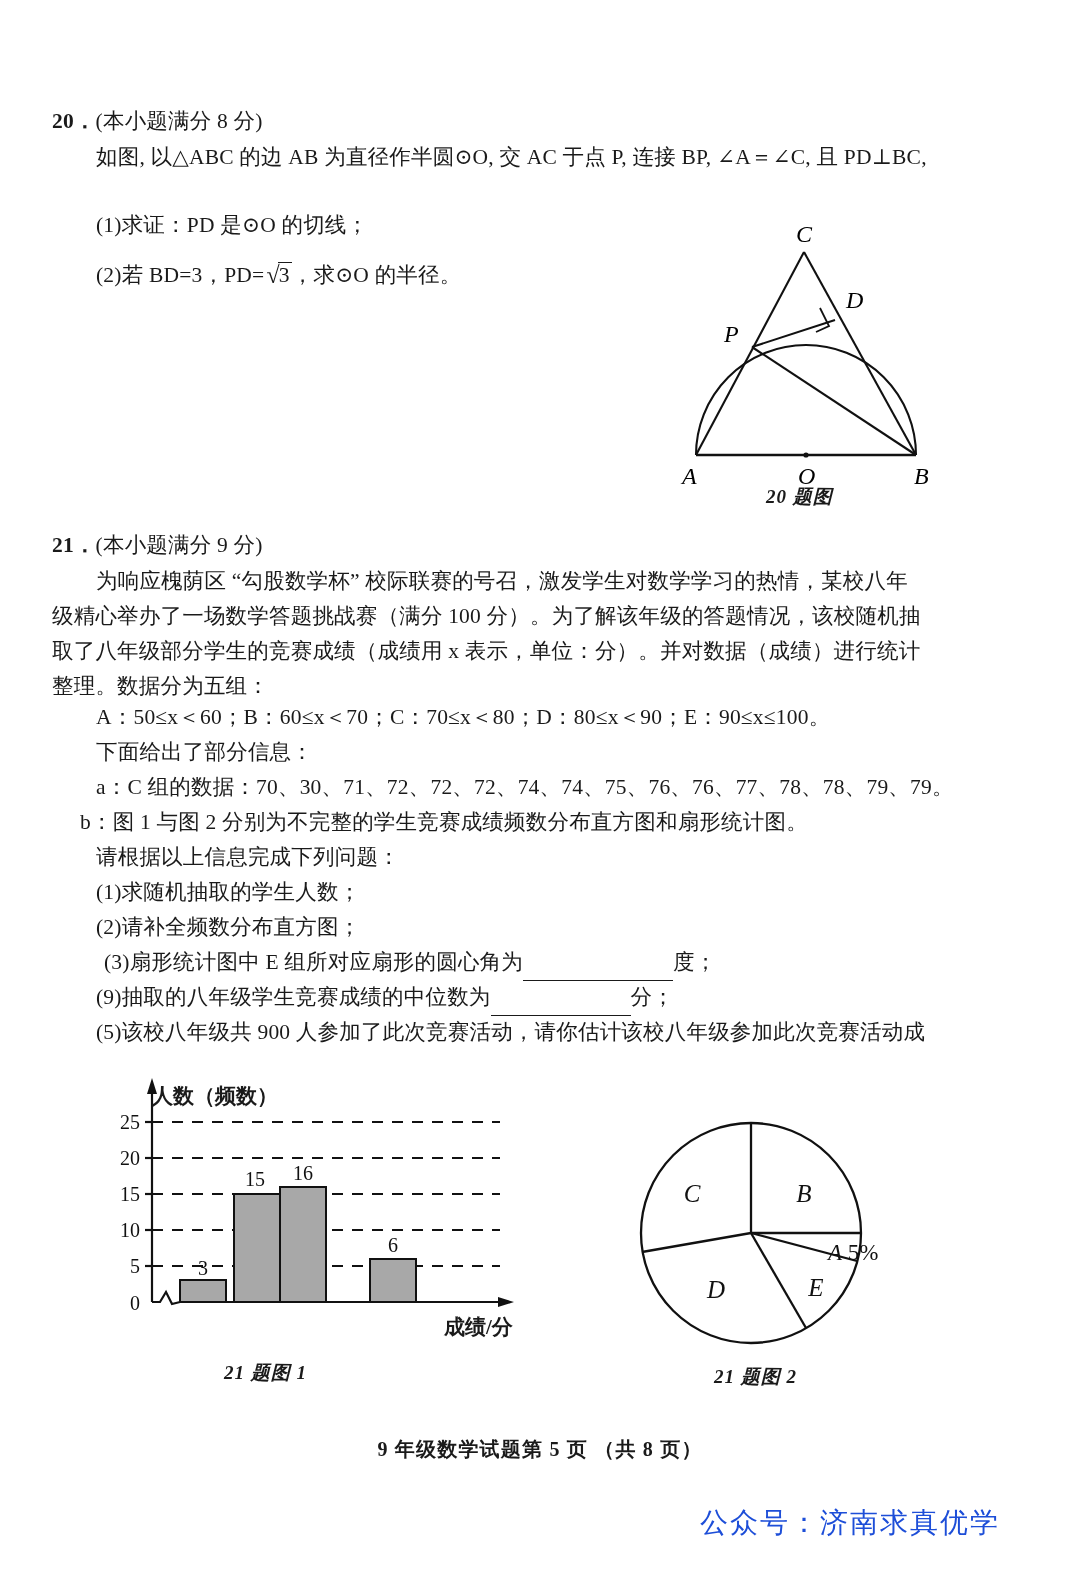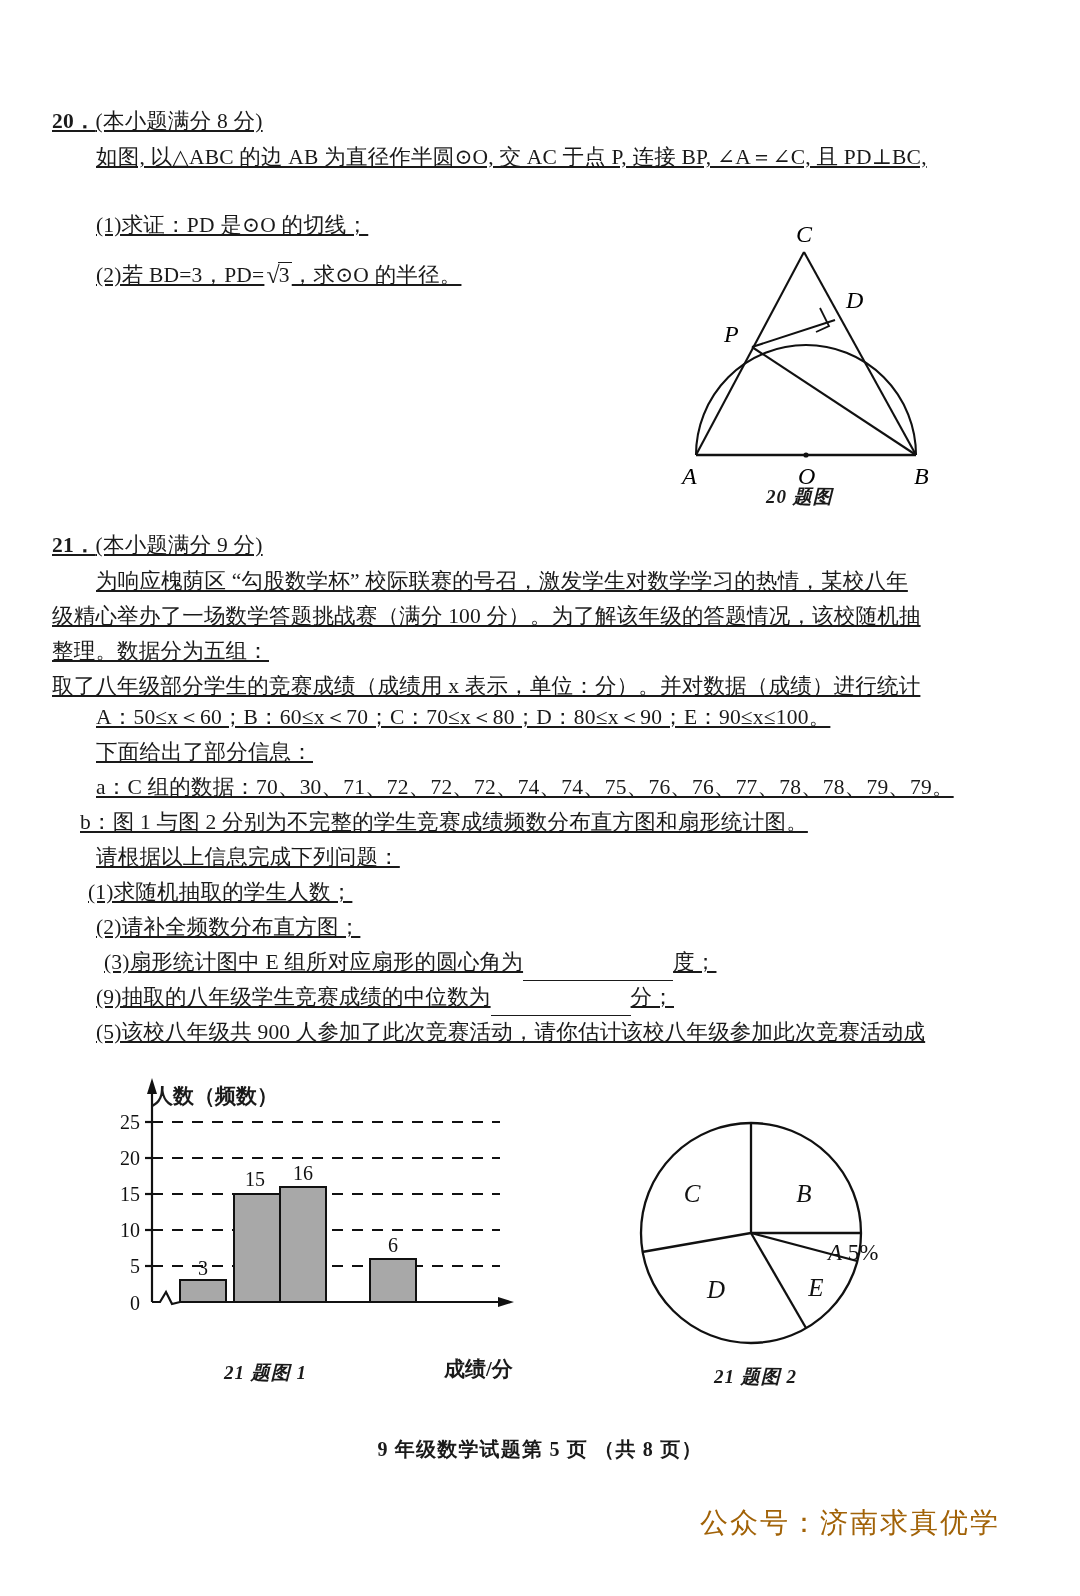--- a/index.html
+++ b/index.html
@@ -16,21 +16,20 @@
     color: #1a1a1a;
     overflow: hidden;
   }
 
   
   .block {
     position: absolute;
     font-size: 21.5px;
     line-height: 35px;
     letter-spacing: 0.2px;
-    text-decoration: underline;
   }
   .q-head {
     font-weight: bold;
     font-size: 21.5px;
   }
   .q-head .normal { font-weight: normal; }
   .indent2 { text-indent: 44px; }
 
   .blank-line {
     display: inline-block;
@@ -81,21 +80,21 @@
     font-size: 20px;
     font-weight: bold;
     letter-spacing: 1.2px;
     margin-top: 12px;
   }
   #watermark {
     position: absolute;
     left: 700px;
     top: 1504px;
     font-size: 28px;
-    color: #a16207;
+    color: #1d4ed8;
     letter-spacing: 2px;
     white-space: nowrap;
     font-family: "Liberation Sans", sans-serif;
   }
 </style>
 </head>
 <body>
 
 <div class="page">
 
@@ -142,35 +141,35 @@
     <div class="fig-cap" style="left:118px; top:272px;">20 题图</div>
   </div>
 
   <div class="block q-head" style="left:52px; top:528px;">
     <span>21．</span><span class="normal">(本小题满分 9 分)</span>
   </div>
 
   <div class="block" style="left:52px; top:564px; width:960px;">
     <div class="indent2">为响应槐荫区 “勾股数学杯” 校际联赛的号召，激发学生对数学学习的热情，某校八年</div>
     <div>级精心举办了一场数学答题挑战赛（满分 100 分）。为了解该年级的答题情况，该校随机抽</div>
+    <div>取了八年级部分学生的竞赛成绩（成绩用 x 表示，单位：分）。并对数据（成绩）进行统计</div>
     <div>整理。数据分为五组：</div>
-    <div>取了八年级部分学生的竞赛成绩（成绩用 x 表示，单位：分）。并对数据（成绩）进行统计</div>
   </div>
 
   <div class="block" style="left:96px; top:700px; width:920px;">A：50≤x＜60；B：60≤x＜70；C：70≤x＜80；D：80≤x＜90；E：90≤x≤100。</div>
 
   <div class="block" style="left:96px; top:735px;">下面给出了部分信息：</div>
 
   <div class="block" style="left:96px; top:770px; width:920px;">a：C 组的数据：70、30、71、72、72、72、74、74、75、76、76、77、78、78、79、79。</div>
 
   <div class="block" style="left:80px; top:805px; width:920px;">b：图 1 与图 2 分别为不完整的学生竞赛成绩频数分布直方图和扇形统计图。</div>
 
   <div class="block" style="left:96px; top:840px;">请根据以上信息完成下列问题：</div>
 
-  <div class="block" style="left:88px; top:875px;">(1)求随机抽取的学生人数；</div>
+  <div class="block" style="left:96px; top:875px;">(1)求随机抽取的学生人数；</div>
 
   <div class="block" style="left:96px; top:910px;">(2)请补全频数分布直方图；</div>
 
   <div class="block" style="left:104px; top:945px;">
     <span>(3)扇形统计图中 E 组所对应扇形的圆心角为</span><span class="blank-line w150">&nbsp;</span><span>度；</span>
   </div>
 
   <div class="block" style="left:96px; top:980px;">
     <span>(9)抽取的八年级学生竞赛成绩的中位数为</span><span class="blank-line w140">&nbsp;</span><span>分；</span>
   </div>
@@ -222,21 +221,21 @@
       <rect x="266" y="189" width="46" height="43" fill="#a8a8a8" stroke="#111" stroke-width="2"></rect>
 
       <g font-family="Liberation Serif, serif" font-size="20" text-anchor="middle" fill="#111">
         <text x="99" y="205">3</text>
         <text x="151" y="116">15</text>
         <text x="199" y="110">16</text>
         <text x="289" y="182">6</text>
       </g>
     </svg>
     <div class="chart-axis-label" style="left:48px; top:12px;">人数（频数）</div>
-    <div class="chart-axis-label" style="left:340px; top:243px;margin-top:42px;">成绩/分</div>
+    <div class="chart-axis-label" style="left:340px; top:243px;">成绩/分</div>
     <div class="fig-cap" style="left:120px; top:290px;">21 题图 1</div>
   </div>
 
   <div id="pie-chart">
     <svg width="310" height="275" viewBox="0 0 310 275" xmlns="http://www.w3.org/2000/svg">
 
       <circle cx="155" cy="135" r="110" fill="none" stroke="#111" stroke-width="2.3"></circle>
 
       <line x1="155" y1="135" x2="155" y2="25" stroke="#111" stroke-width="2.3"></line>
 

